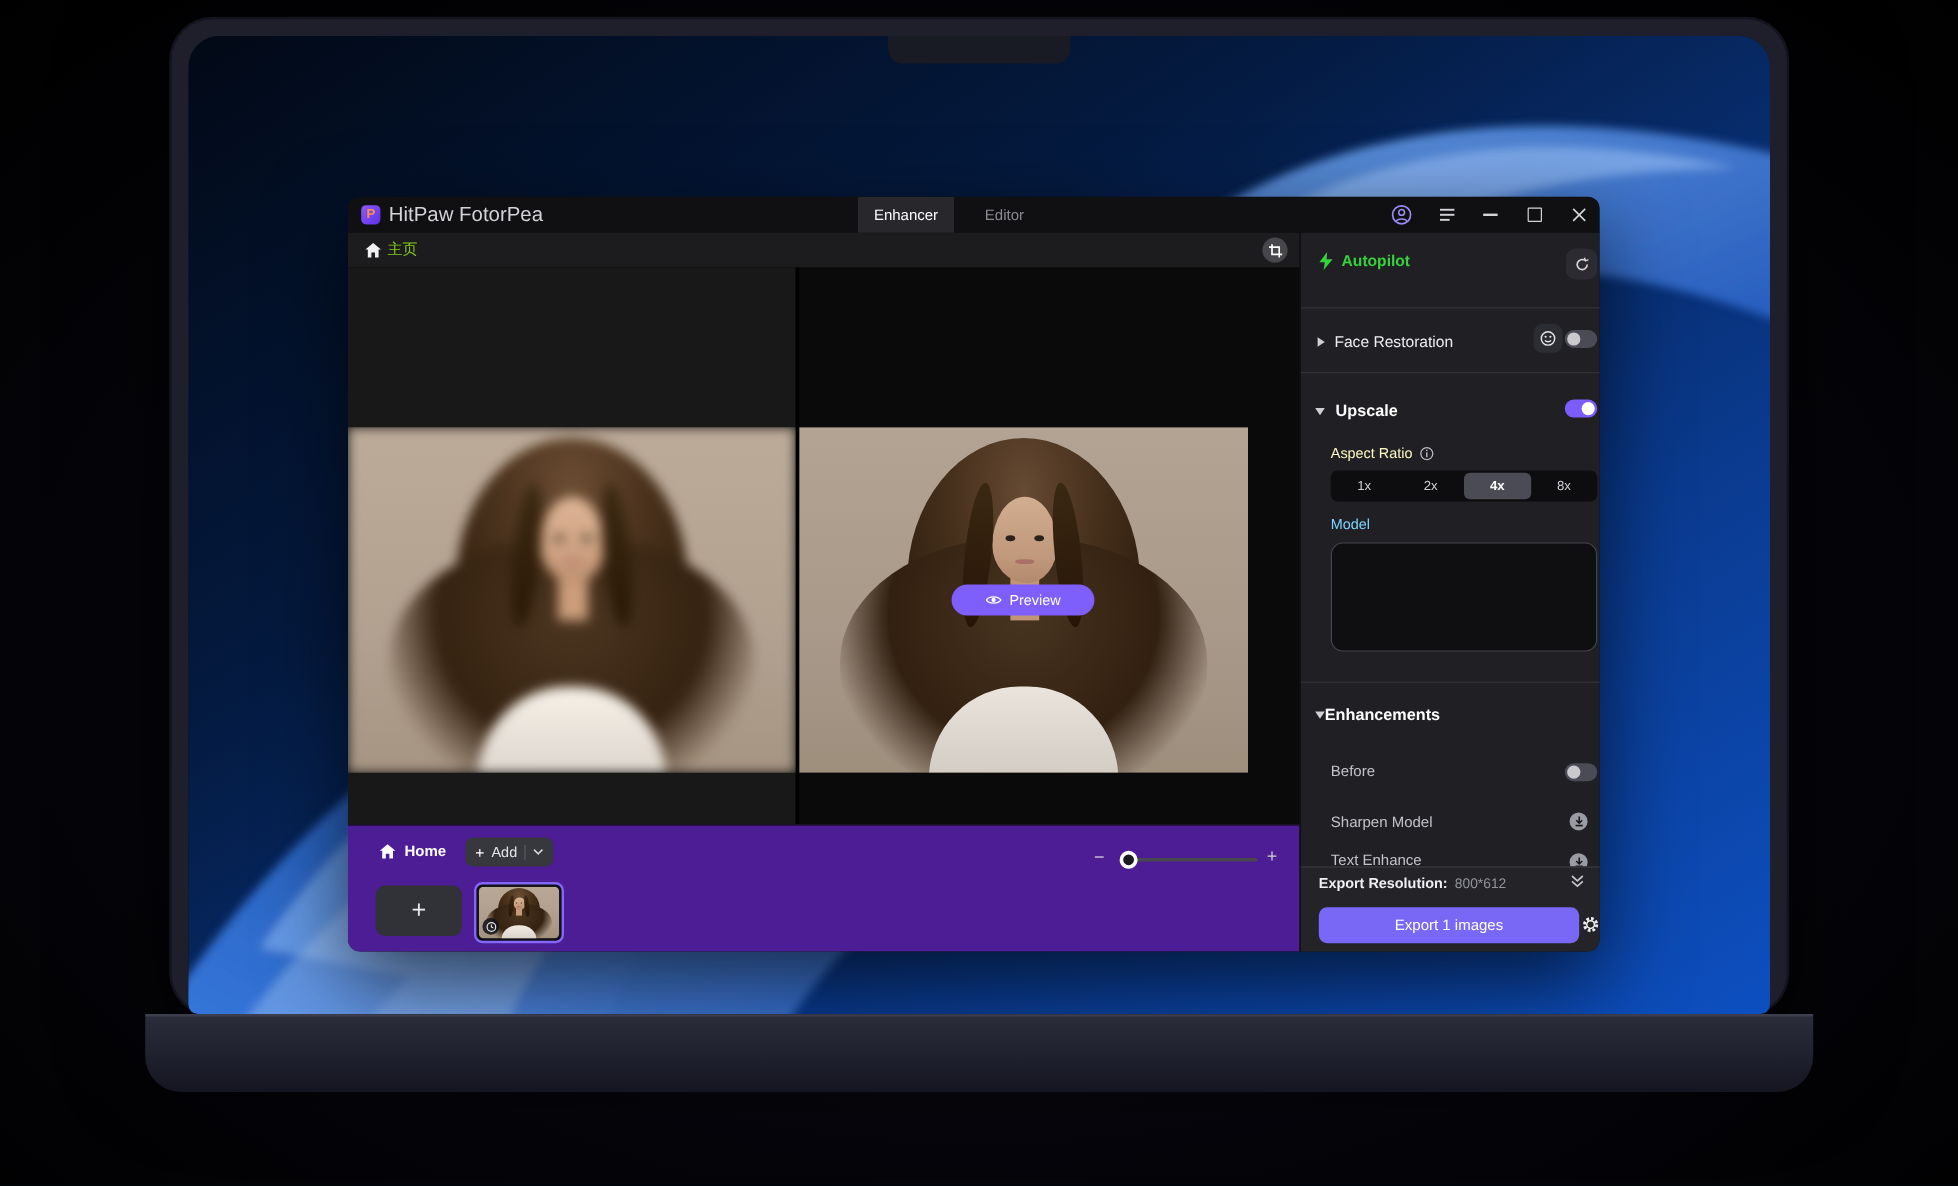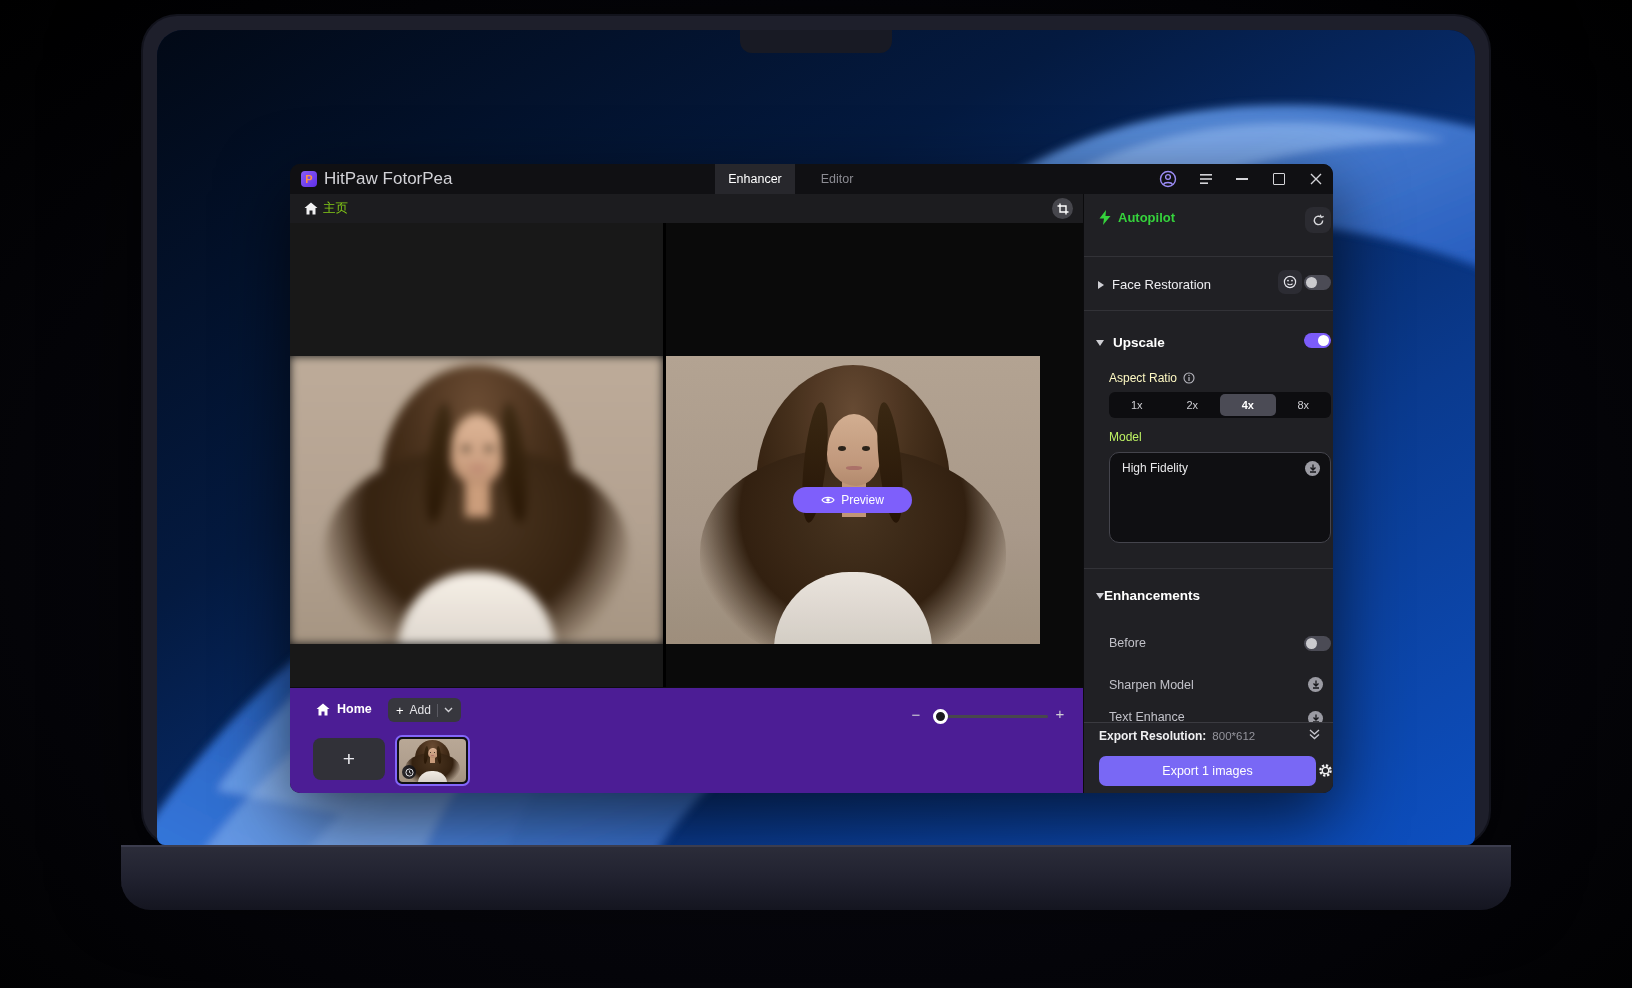--- a/index.html
+++ b/index.html
@@ -93,21 +93,21 @@
   .toggle.on{background:#7c5cfa;}
   .toggle.on .knob{left:14px;background:#fff;}
   .tgl-face{left:220px;top:81px;}
   .upscale-row{position:absolute;left:12px;top:141px;display:flex;align-items:center;gap:9px;}
   .upscale-row .row-label{font-weight:bold;font-size:13.5px;color:#fff;}
   .tgl-upscale{left:220px;top:139px;}
   .aspect-lbl{position:absolute;left:25px;top:177px;display:flex;align-items:center;gap:6px;font-size:12px;color:#fef9c3;}
   .segmented{position:absolute;left:25px;top:198px;width:222px;height:26px;background:#0d0d10;border-radius:6px;display:flex;}
   .seg{flex:1;display:flex;align-items:center;justify-content:center;font-size:11px;color:#cfcfd4;}
   .seg.sel{background:#4b4b55;border-radius:5px;margin:2px 0;font-weight:bold;color:#fff;}
-  .model-lbl{position:absolute;left:25px;top:236px;font-size:12px;color:#bef264;}
+  .model-lbl{position:absolute;left:25px;top:236px;font-size:12px;color:#7dd3fc;}
   .model-list{position:absolute;left:25px;top:258px;width:222px;height:91px;border:1px solid #44444c;border-radius:10px;background:#0f0f12;box-sizing:border-box;overflow:hidden;}
   .model-row{position:relative;height:30px;display:flex;align-items:center;padding:0 10px 0 12px;font-size:12px;color:#e8e8ea;}
   .model-row.sel{background:#41414b;}
   .model-ic{margin-left:auto;}
   .enh-row{position:absolute;left:12px;top:394px;display:flex;align-items:center;gap:0;}
   .enh-row .row-label{font-weight:bold;font-size:13.5px;color:#fff;}
   .den-lbl{position:absolute;left:25px;top:442px;font-size:12.5px;color:#c2c2c9;}
   .tgl-den{left:220px;top:442px;}
   .sharp-lbl{position:absolute;left:25px;top:484px;font-size:12.5px;color:#c2c2c9;}
   .sharp-ic{position:absolute;left:224px;top:483px;}
@@ -358,28 +358,20 @@
             </svg>
         </div>
         <div class="segmented">
           <div class="seg">1x</div>
           <div class="seg">2x</div>
           <div class="seg sel">4x</div>
           <div class="seg">8x</div>
         </div>
         <div class="model-lbl">Model</div>
         <div class="model-list">
-          <div class="model-row">
-            <span>High Fidelity</span>
-            <span class="model-ic dl-circle">
-              <svg width="8" height="9" viewBox="0 0 8 9">
-                  <path d="M4,0.5 L4,5.5 M1.5,3.5 L4,6 L6.5,3.5 M1,8 L7,8" fill="none" stroke="#17171b" stroke-width="1.3"></path>
-                </svg>
-            </span>
-          </div>
         </div>
         <div class="sep" style="top:374px;"></div>
 
         <div class="enh-row">
           <div class="caret-d"></div>
           <span class="row-label">Enhancements</span>
         </div>
         <div class="den-lbl">Before</div>
         <div class="toggle tgl-den">
             <div class="knob"></div>

